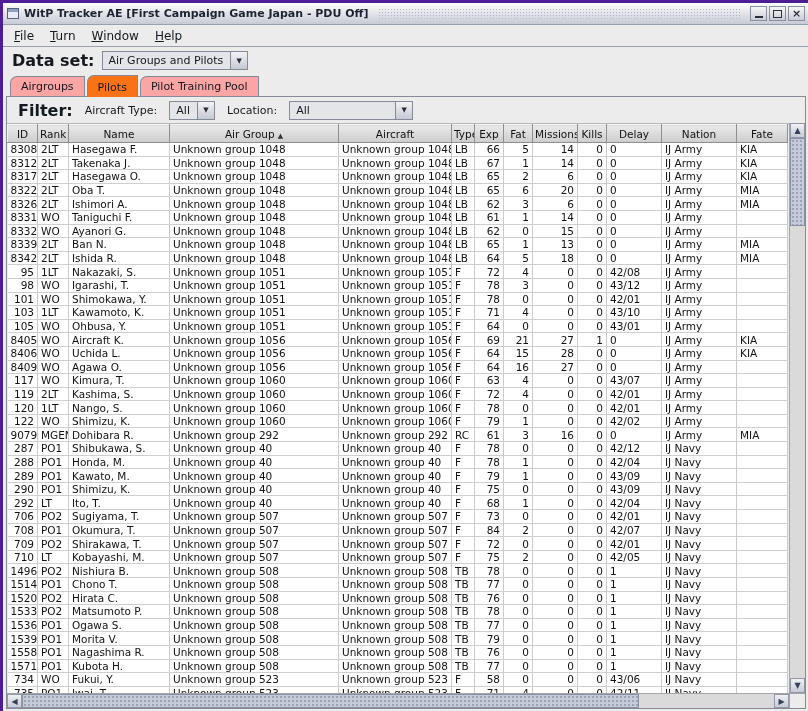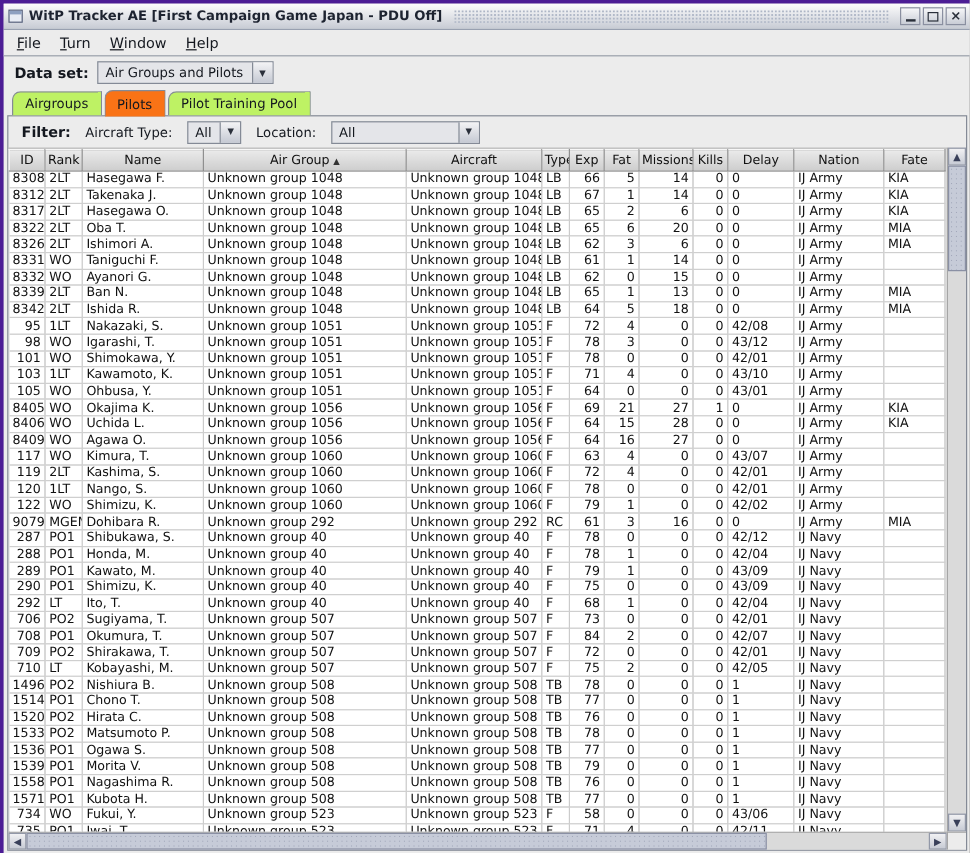--- a/index.html
+++ b/index.html
@@ -18,29 +18,29 @@
         display:flex;align-items:center;justify-content:center;box-sizing:border-box;cursor:default;}
   .g-min{width:8px;height:2px;background:#2a2f3a;margin-top:7px;}
   .g-max{width:9px;height:8px;border:1px solid #2a2f3a;box-sizing:border-box;}
   .g-close{font-size:11px;font-weight:bold;color:#2a2f3a;line-height:1;}
   
   .menubar{height:21px;flex:0 0 21px;display:flex;align-items:center;padding:0 3px;
            background:#ececec;border-bottom:1px solid #9aa0aa;}
   .menu-item{font-size:12px;color:#14181f;padding:6px 8px;}
   
   .dataset-row{height:27px;flex:0 0 27px;display:flex;align-items:center;gap:7px;padding:0 9px;}
-  .b-label{font-size:12px;font-weight:bold;color:#14181f;}
+  .b-label{font-size:16px;font-weight:bold;color:#14181f;}
   .combo{display:inline-flex;align-items:stretch;height:19px;border:1px solid #848a96;background:#e4e5e9;box-sizing:border-box;}
   .combo-val{font-size:11px;color:#14181f;padding:2px 7px 0 6px;white-space:nowrap;}
   .combo-btn{width:16px;border-left:1px solid #848a96;background:linear-gradient(#f3f3f5,#c5c9d3);
              display:flex;align-items:center;justify-content:center;font-size:7px;color:#2a2f3a;}
   .w-loc .combo-val{min-width:92px;}
   
   .tabs{height:22px;flex:0 0 22px;display:flex;align-items:flex-end;padding:0 0 0 7px;gap:2px;position:relative;z-index:2;}
-  .tab{font-size:11px;color:#14181f;padding:3px 10px 3px 10px;background:#bef264;border:1px solid #848a96;
+  .tab{font-size:11px;color:#14181f;padding:3px 10px 3px 10px;background:#fca5a5;border:1px solid #848a96;
        border-bottom:none;border-top-left-radius:7px;margin-top:14px;white-space:nowrap;}
   .tab.selected{background:#f97316;margin-top:0;padding-top:5px;margin-bottom:-1px;}
   
   .panel{flex:1;margin:0 3px 3px 3px;border:1px solid #848a96;background:#ececec;
          display:flex;flex-direction:column;min-height:0;position:relative;z-index:1;}
   .filter-row{height:26px;flex:0 0 26px;display:flex;align-items:center;gap:12px;padding:0 11px;}
   .f-label{font-size:11px;color:#14181f;white-space:nowrap;}
   
   .table-area{flex:1;display:flex;min-height:0;}
   .table-viewport{flex:1;overflow:hidden;position:relative;border-top:1px solid #b5b5b5;}
@@ -370,21 +370,21 @@
                 <td class="c-r">0</td>
                 <td class="c-r">0</td>
                 <td class="c-r">0</td>
                 <td class="c-l">43/01</td>
                 <td class="c-l">IJ Army</td>
                 <td class="c-l"></td>
               </tr>
               <tr>
                 <td class="c-r">8405</td>
                 <td class="c-l">WO</td>
-                <td class="c-l">Okajima K.</td>
+                <td class="c-l">Aircraft K.</td>
                 <td class="c-l">Unknown group 1056</td>
                 <td class="c-l">Unknown group 1056</td>
                 <td class="c-l">F</td>
                 <td class="c-r">69</td>
                 <td class="c-r">21</td>
                 <td class="c-r">27</td>
                 <td class="c-r">1</td>
                 <td class="c-l">0</td>
                 <td class="c-l">IJ Army</td>
                 <td class="c-l">KIA</td>

